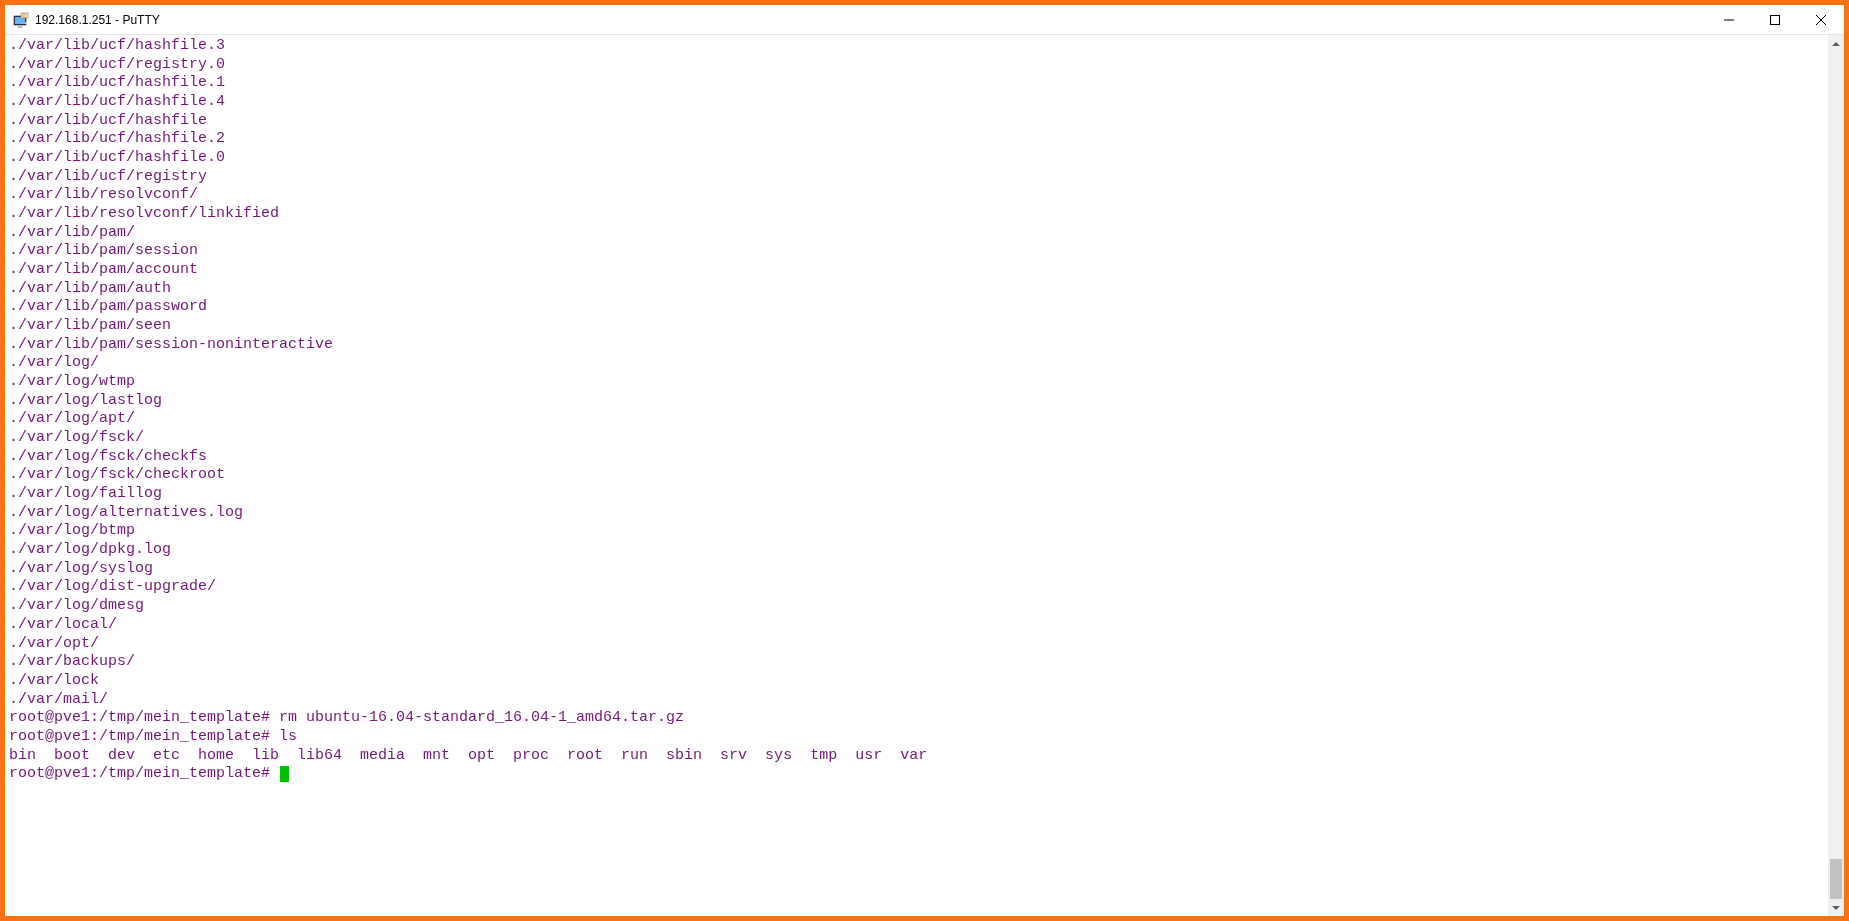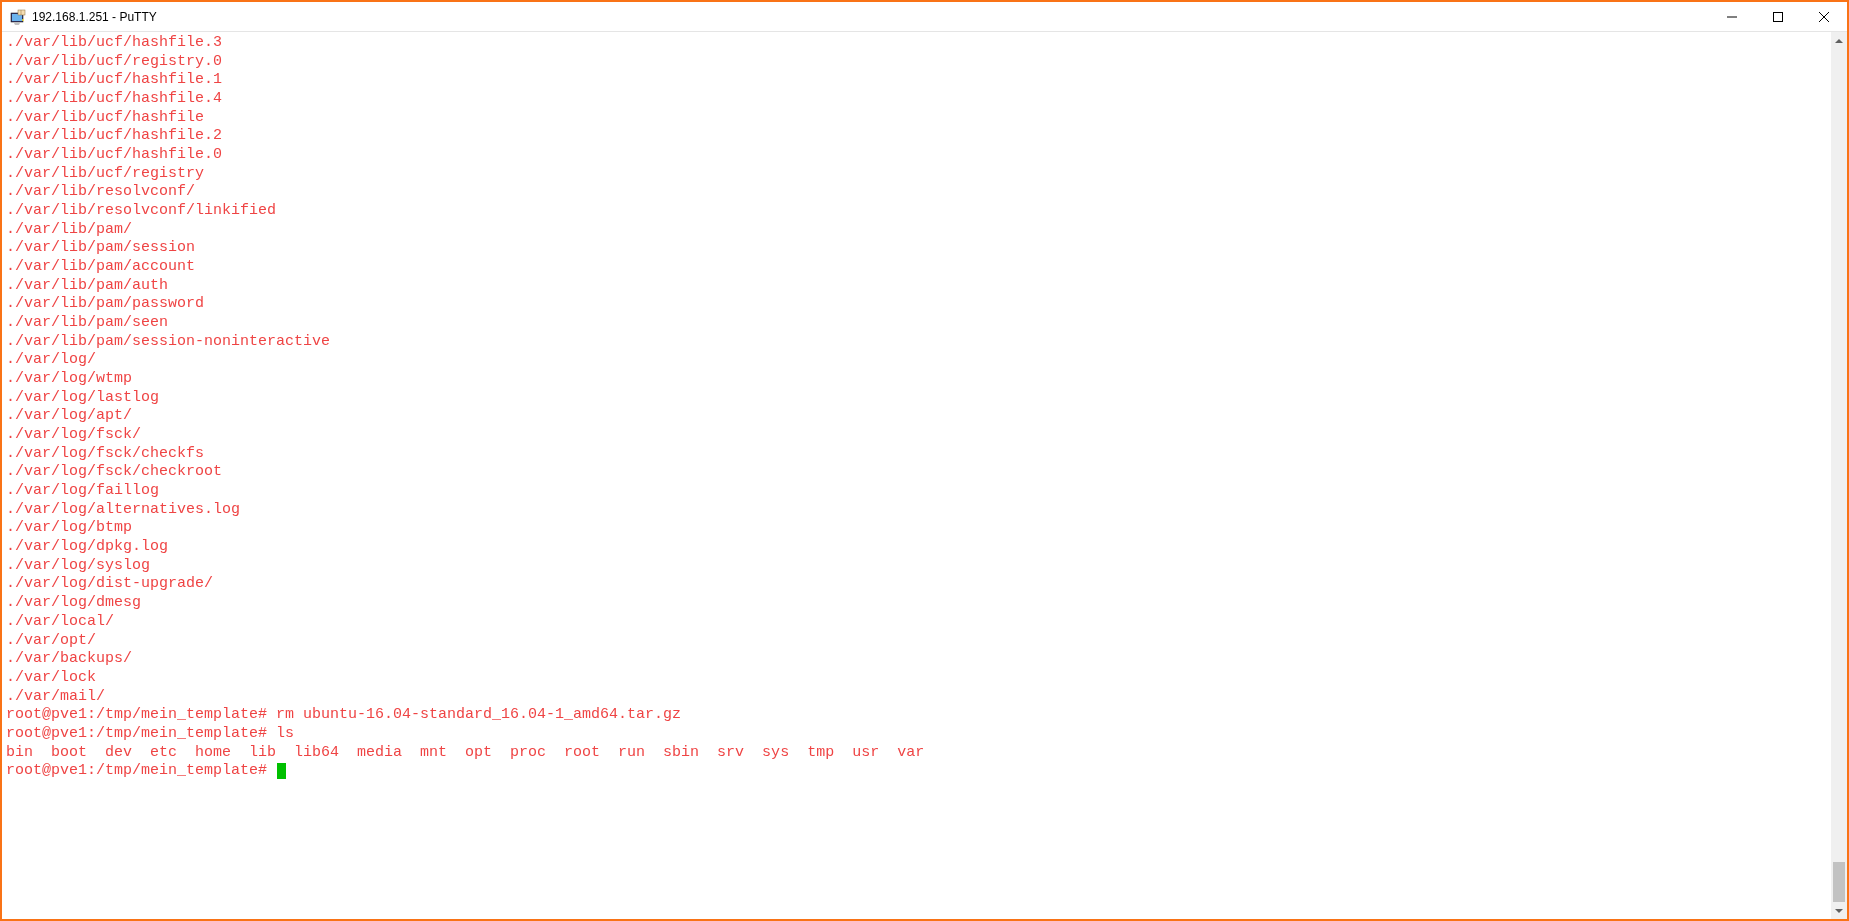--- a/index.html
+++ b/index.html
@@ -1,20 +1,20 @@
 <!DOCTYPE html>
 <html><head>
 <meta charset="utf-8">
 <style>
   * { margin: 0; padding: 0; box-sizing: border-box; }
   html, body { width: 100%; height: 100%; font-family: "Segoe UI", Tahoma, sans-serif; background: #fff; }
   .window {
     width: 1849px;
     height: 921px;
-    border: 2px solid #f97316;
+    border: 5px solid #f97316;
     background: #ffffff;
     display: flex;
     flex-direction: column;
     position: relative;
   }
   .titlebar {
     height: 30px;
     background: #ffffff;
     border-bottom: 1px solid #e5e5e5;
     display: flex;
@@ -42,21 +42,21 @@
 
   .client {
     flex: 1 1 auto;
     display: flex;
     position: relative;
     overflow: hidden;
   }
   .terminal {
     flex: 1 1 auto;
     background: #ffffff;
-    color: #ef4444;
+    color: #701a75;
     font-family: "Consolas", "Courier New", monospace;
     font-size: 15px;
     line-height: 18.67px;
     white-space: pre;
     padding: 2px 4px 2px 4px;
     overflow: hidden;
   }
   .terminal .line { white-space: pre; }
   .cursor {
     display: inline-block;

